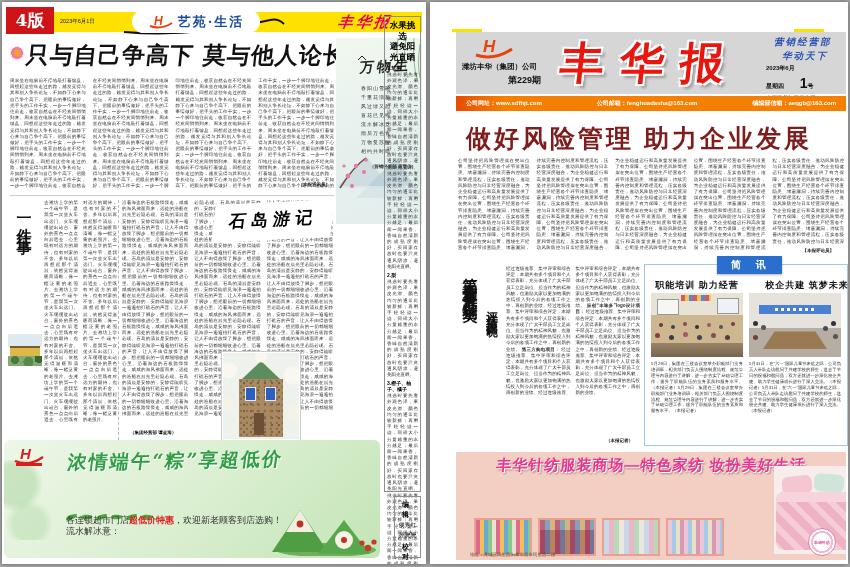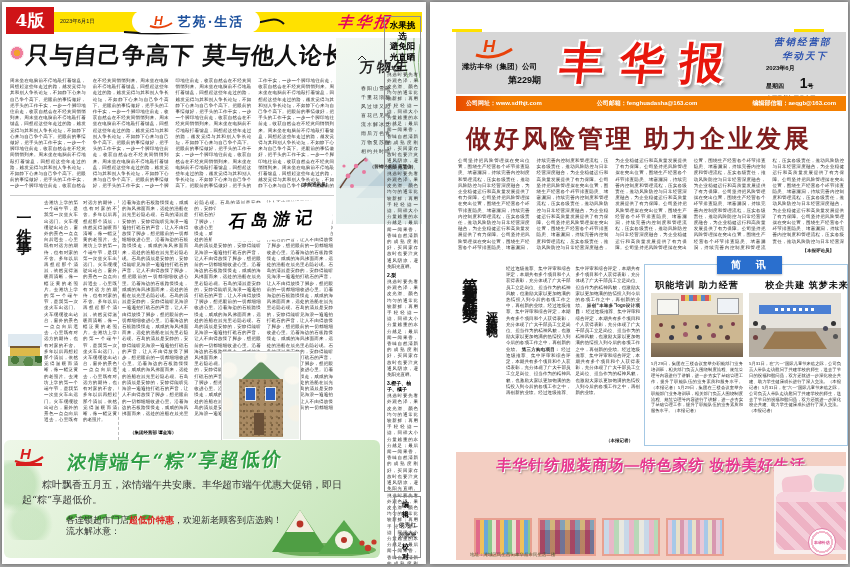--- a/index.html
+++ b/index.html
@@ -191,21 +191,20 @@
   </div>
 
   <div class="abs greenad" style="left:2px;top:438px;width:376px;height:118px;">
     <div class="abs" style="left:-10px;top:20px;width:70px;height:80px;background:radial-gradient(circle at 30% 30%,rgba(120,190,110,.30) 0 20px,transparent 28px),radial-gradient(circle at 50% 80%,rgba(120,190,110,.22) 0 16px,transparent 24px);"></div>
     <svg class="abs" style="left:8px;top:4px;" width="34" height="24" viewBox="0 0 34 24">
       <path d="M3 17 Q17 23 31 13" fill="none" stroke="#d81e1e" stroke-width="2.4"></path>
       <text x="8" y="15" font-size="15" font-style="italic" font-weight="bold" fill="#d81e1e">H</text>
       <rect x="4" y="19" width="26" height="3" fill="#d81e1e"></rect>
     </svg>
     <div class="abs greentitle" style="left:64px;top:8px;">浓情端午“粽”享超低价</div>
-    <div class="abs greenbody" style="left:18px;top:38px;width:344px;text-indent:2em;">粽叶飘香五月五，浓情端午共安康。丰华超市端午优惠大促销，即日起“粽”享超低价。</div>
     <div class="abs" style="left:62px;top:66px;">
       <span class="leaf"></span><span class="leaf" style="transform:rotate(18deg);"></span><span class="leaf"></span><span class="leaf" style="transform:rotate(18deg);"></span><span class="leaf"></span><span class="leaf" style="transform:rotate(18deg);"></span>
     </div>
     <div class="abs greenbody" style="left:62px;top:74px;width:300px;font-size:9px;"><span>各连锁超市门店</span><span class="redhl">超低价特惠</span><span>，欢迎新老顾客到店选购！</span></div>
     <div class="abs greenbody" style="left:62px;top:85px;font-size:9px;">流水解冰意：</div>
     <svg class="abs" style="left:266px;top:66px;" width="108" height="50">
       <ellipse cx="56" cy="44" rx="50" ry="7" fill="#6fae5c"></ellipse>
       <polygon points="30,4 58,46 2,46" fill="#4f9e44"></polygon>
       <polygon points="30,4 44,26 16,26" fill="#f2efe0"></polygon>
       <circle cx="30" cy="18" r="3.4" fill="#b83428"></circle>

